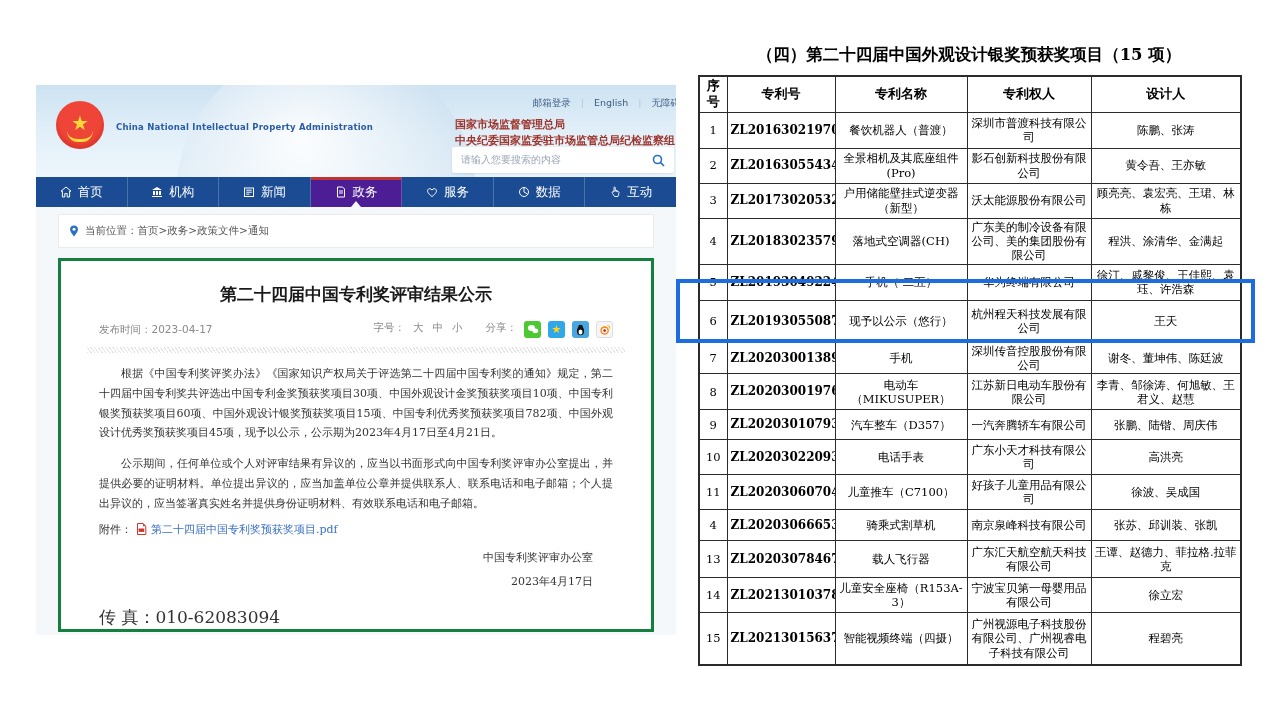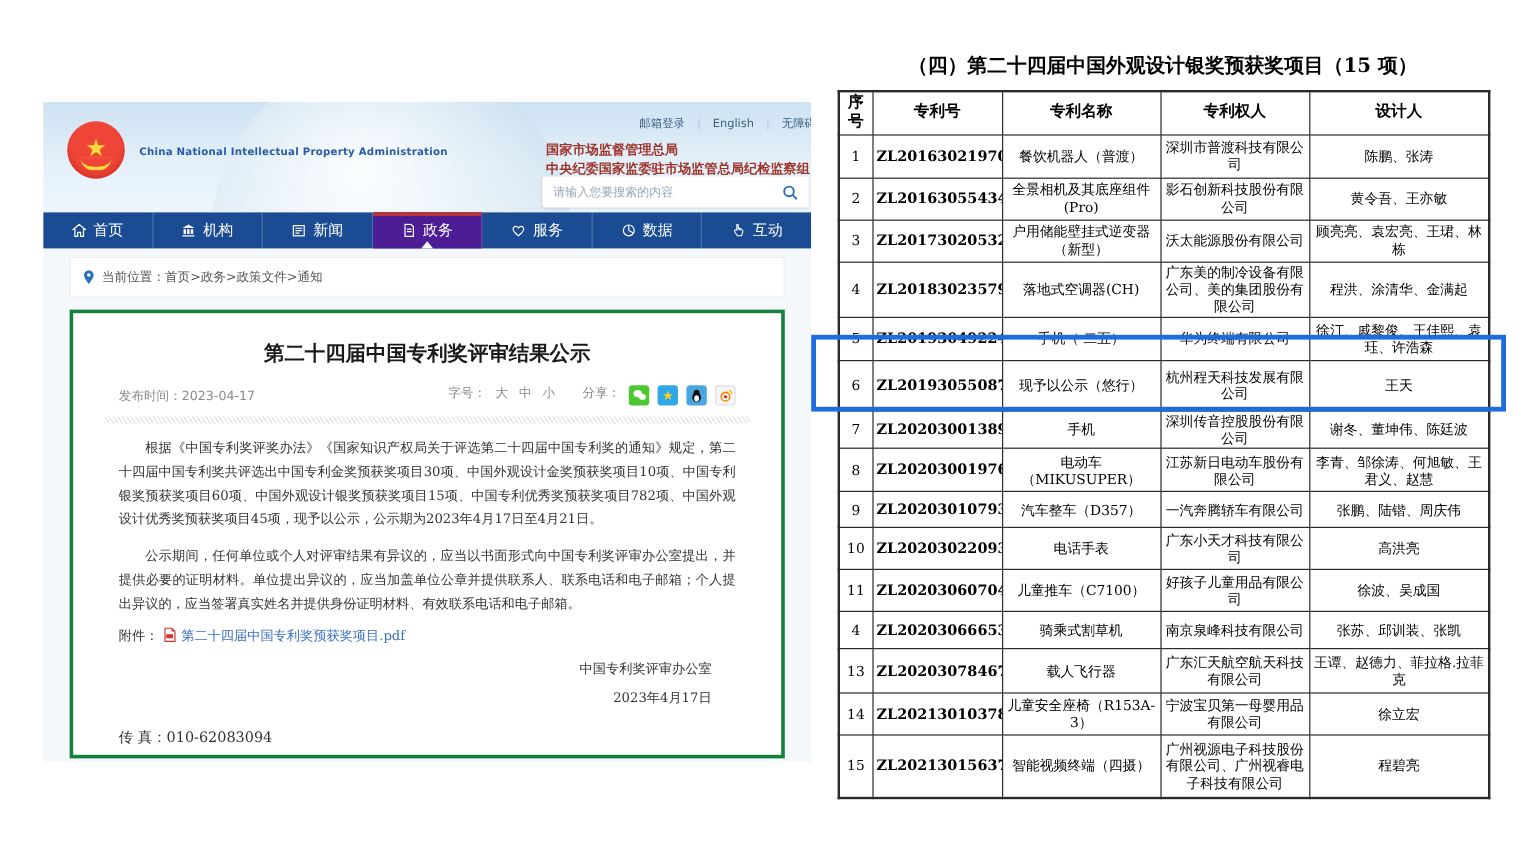--- a/index.html
+++ b/index.html
@@ -53,21 +53,21 @@
   .fs-opt { cursor:pointer; margin:0 1px; }
   .share-ic { width:17px; height:17px; border-radius:3px; display:flex; align-items:center;
     justify-content:center; cursor:pointer; }
   .hatch { margin:9px 26px 0; height:6px;
     background:repeating-linear-gradient(55deg,#e3e3e3 0 1px,transparent 1px 3px); }
   .doc-p { margin:11px 38px 0; font-size:11px; color:#333; line-height:1.8;
     text-indent:2em; text-align:justify; }
   .attach-row { margin:8px 38px 0; font-size:11px; color:#333; display:flex; align-items:center; gap:2px; }
   .attach-link { color:#3a6fc4; cursor:pointer; }
   .signoff { margin:9px 58px 0 0; text-align:right; font-size:11px; color:#333; line-height:2.2; }
-  .contact { margin:12px 38px 0; font-size:12px; color:#333; }
+  .contact { margin:12px 38px 0; font-size:17px; color:#333; }
   .contact + .contact { margin-top:9px; }
 
   
   .tbl-title { position:absolute; left:698px; top:44px; width:542px; text-align:center;
     font-family:"DejaVu Serif","Liberation Serif",serif; font-size:16.5px; font-weight:bold; color:#000; }
   table.patent { position:absolute; left:698px; top:75px; width:542px; border-collapse:collapse;
     table-layout:fixed; font-family:"DejaVu Serif","Liberation Serif",serif; border:2px solid #2b2b2b; }
   table.patent th, table.patent td { border:1px solid #2b2b2b; text-align:center;
     vertical-align:middle; padding:1px 3px; line-height:1.25; color:#000; overflow:hidden; }
   table.patent th { font-size:13px; font-weight:bold; height:36px; }

